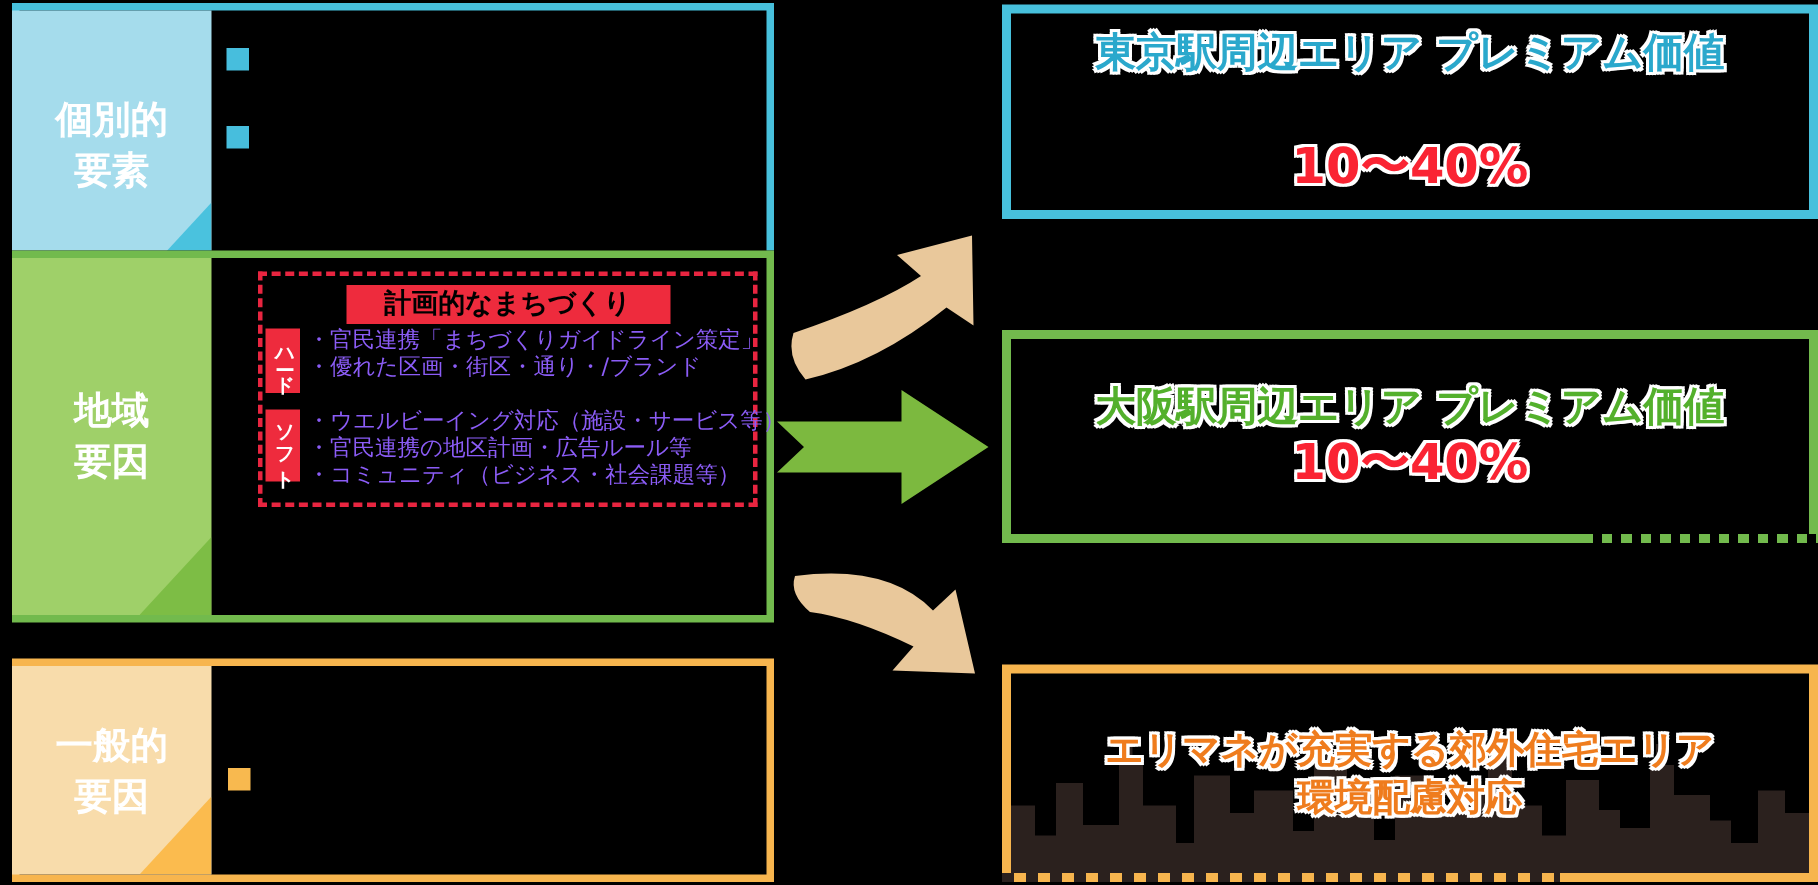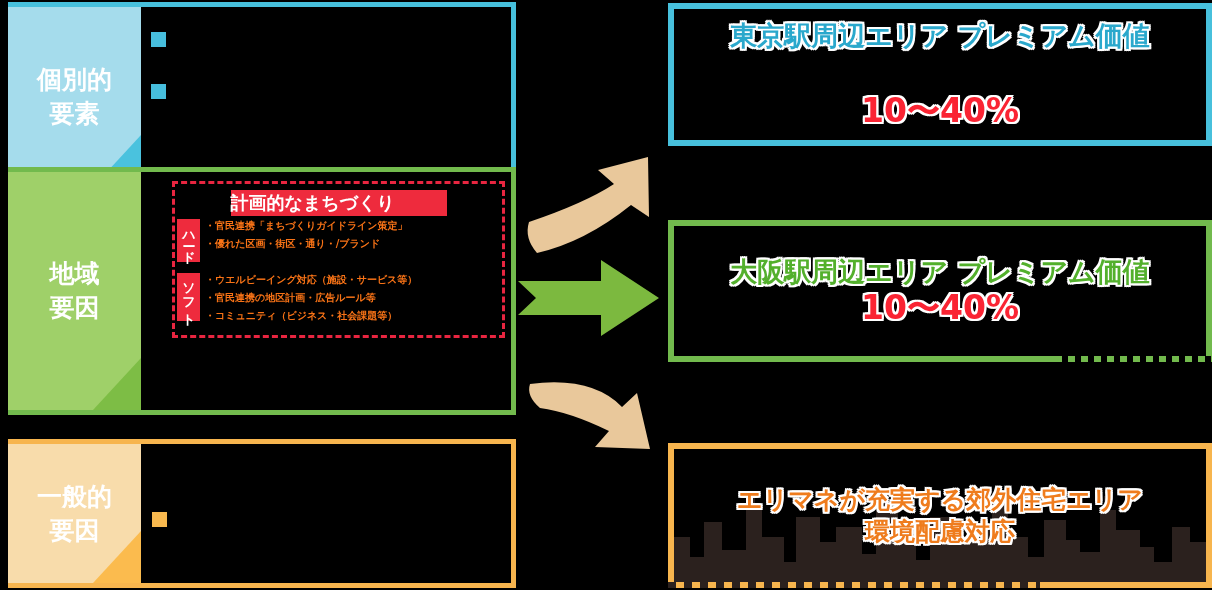--- a/index.html
+++ b/index.html
@@ -27,27 +27,27 @@
   .factor-label span { position:relative; z-index:1; }
 
   .bullet { position:absolute; width:15px; height:15px; }
   .bullet-cyan { background:#47bedd; }
   .bullet-orange { background:#f8b94f; }
 
   
   .plan-box { position:absolute; left:159px; top:9px; width:333px; height:157px;
               border:3px dashed #e82540; }
   .plan-title { width:216px; height:26px; margin:6px auto 0; background:#ee2b3d;
-                color:#ffffff; font-size:18px; font-weight:bold; text-align:left; line-height:26px; }
+                color:#000000; font-size:18px; font-weight:bold; text-align:center; line-height:26px; }
   .vlabel { position:absolute; left:2px; width:23px; background:#ee2b3d; color:#fff;
             writing-mode:vertical-rl; font-size:13px; font-weight:bold;
             display:flex; align-items:center; justify-content:center; letter-spacing:1px; }
   .vlabel-hard { top:35px; height:43px; }
   .vlabel-soft { top:89px; height:48px; }
-  .plan-items { position:absolute; left:30px; color:#f97316; font-size:10px; font-weight:bold;
+  .plan-items { position:absolute; left:30px; color:#8b5cf6; font-size:15px; font-weight:normal;
                 line-height:18px; white-space:nowrap; }
   .items-hard { top:33px; }
   .items-soft { top:87px; }
 
   
   .arrows-svg { position:absolute; left:0; top:0; width:1212px; height:590px; pointer-events:none; }
 
   
   .result { position:absolute; left:668px; width:544px; background:#000; border-style:solid; border-width:6px;
             display:flex; flex-direction:column; align-items:center; justify-content:center; text-align:center; }

